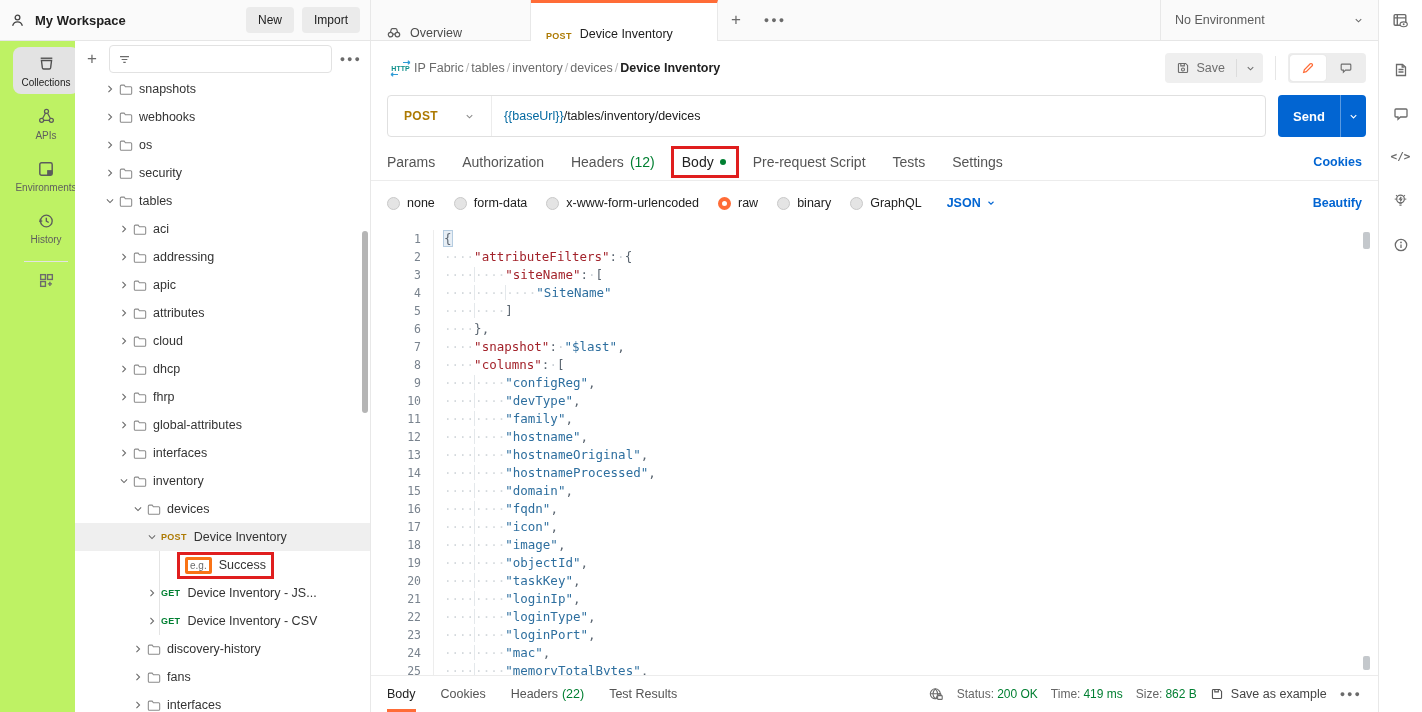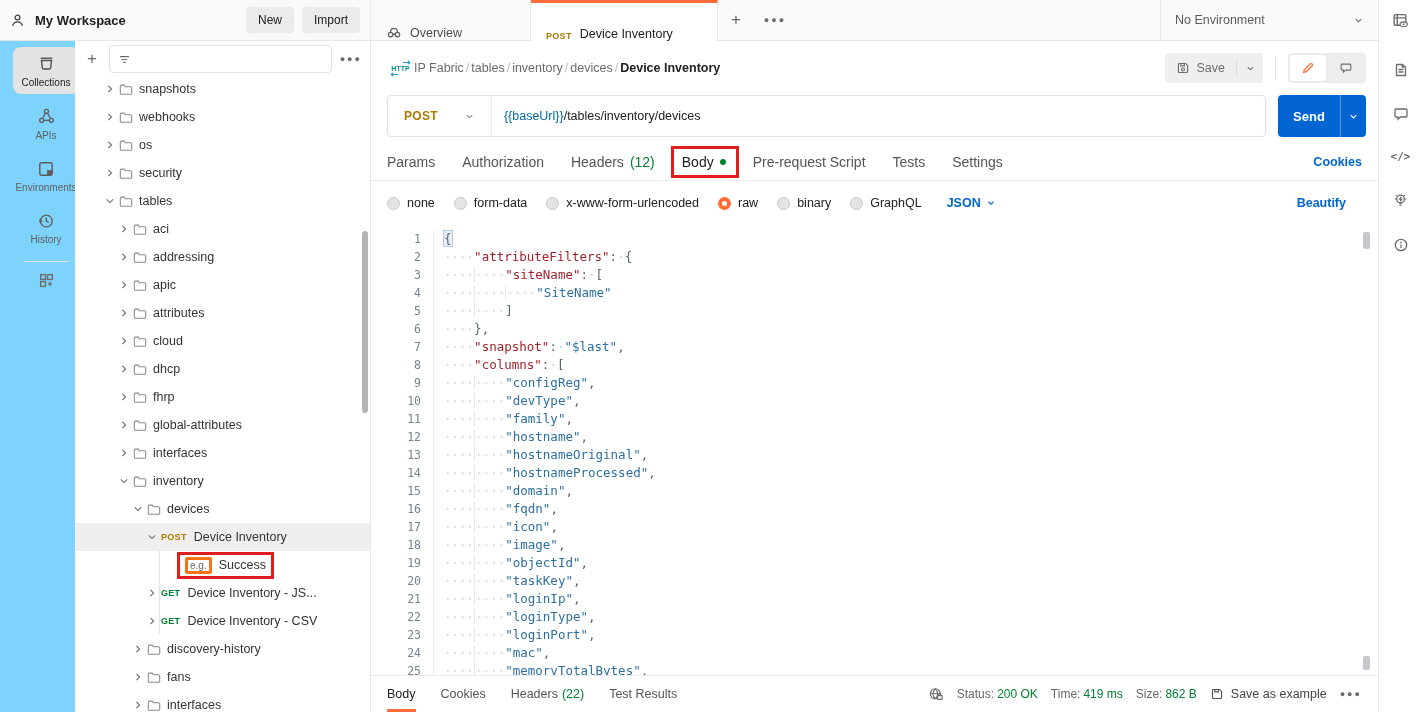--- a/index.html
+++ b/index.html
@@ -25,21 +25,21 @@
   .apptab:nth-child(1){width:160px}.apptab:nth-child(2){width:187px}.apptab:nth-child(3){width:172px}
   .tab-plus{width:36px;display:flex;align-items:center;justify-content:center;color:#6B6B6B;font-size:17px}
   .tab-more{width:42px;display:flex;align-items:center;justify-content:center;color:#6B6B6B;
             font-size:9px;letter-spacing:2px}
   .env-picker{position:absolute;left:1160px;top:0;width:218px;height:40px;border-left:1px solid #E8E8E8;
               display:flex;align-items:center;padding:0 14px;box-sizing:border-box;color:#5c5c5c;font-size:12.5px}
   .env-picker .chev{margin-left:auto}
 
   
   .left-rail{position:absolute;left:0;top:41px;bottom:0;width:93px;border-right:1px solid #E8E8E8;
-             background:#7dd3fc;box-sizing:border-box;padding-top:6px}
+             background:#bef264;box-sizing:border-box;padding-top:6px}
   .rail-item{width:66px;margin:0 auto 6px;padding:7px 0 6px;border-radius:8px;text-align:center;
              font-size:10px;color:#5E5E5E;cursor:pointer}
   .rail-item .ic{margin:0 auto 4px}
   .rail-item.active{background:#E3E3E3;color:#212121}
   .rail-div{width:44px;margin:10px auto;border-top:1px solid #E3E3E3}
   .rail-extra{display:flex;justify-content:center;margin-top:2px}
 
   
   .sidebar{position:absolute;left:75px;top:41px;bottom:0;width:296px;border-right:1px solid #E8E8E8;
            background:#fff;box-sizing:border-box}
@@ -97,21 +97,21 @@
 
   .req-tabs-wrap{position:absolute;left:0;top:102px;right:0;height:38px;border-bottom:1px solid #ECECEC;box-sizing:border-box}
   .req-tabs{display:flex;align-items:center;gap:27px;height:100%;padding:0 16px}
   .rtab{font-size:14px;color:#555;position:relative;cursor:pointer;display:flex;align-items:center;gap:6px}
   .rtab.active{color:#212121}
   .rtab .cnt{color:#007F31}
   .rtab .dot{width:6px;height:6px;border-radius:50%;background:#007F31}
   .cookies-link{position:absolute;right:16px;top:0;height:100%;display:flex;align-items:center;
                 color:#0265D2;font-size:12.5px;font-weight:600;cursor:pointer}
 
-  .mode-row{position:absolute;left:16px;top:146px;right:32px;height:32px;display:flex;align-items:center;gap:19px}
+  .mode-row{position:absolute;left:16px;top:146px;right:16px;height:32px;display:flex;align-items:center;gap:19px}
   .radio{display:flex;align-items:center;gap:7px;font-size:12.5px;color:#212121;cursor:pointer}
   .rb{width:13px;height:13px;border-radius:50%;background:#E4E4E4;border:1px solid #C9C9C9;box-sizing:border-box}
   .rb.sel{background:#fff;border:4px solid #FF6C37}
   .lang-dd{display:flex;align-items:center;gap:5px;color:#0265D2;font-size:12.5px;font-weight:600;margin-left:6px;cursor:pointer}
   .beautify-link{position:absolute;right:0;color:#0265D2;font-size:12.5px;font-weight:600;cursor:pointer}
 
   .editor{position:absolute;left:16px;top:182px;right:6px;bottom:37px;overflow:hidden;
           font-family:"DejaVu Sans Mono",monospace;font-size:12.5px;padding-top:7px;box-sizing:border-box}
   .cline{height:18px;line-height:18px;white-space:pre;display:flex}
   .ln{display:inline-block;width:34px;text-align:right;margin-right:12px;color:#79838E;font-size:11.5px;flex-shrink:0}

